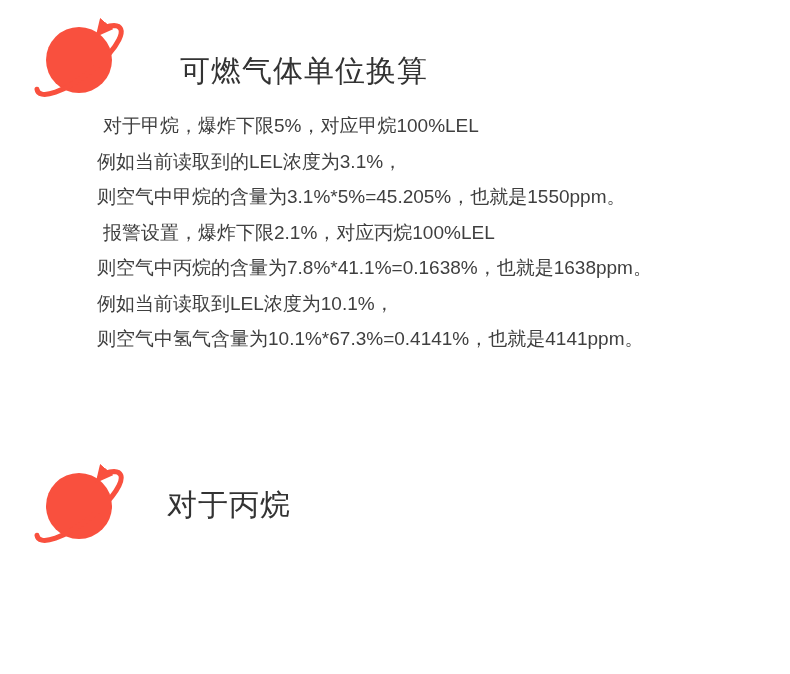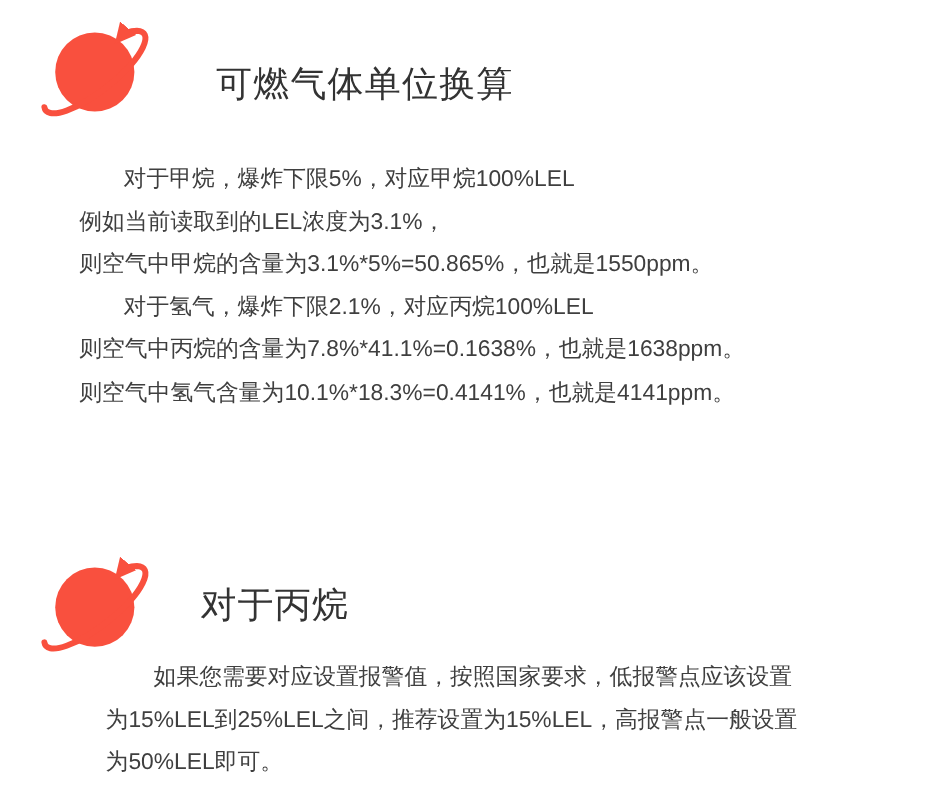--- a/index.html
+++ b/index.html
@@ -34,32 +34,32 @@
     letter-spacing: 1px;
     color: var(--title-color);
     line-height: 1;
     white-space: nowrap;
   }
   #title-1 { left: 180px; top: 56px; }
   #title-2 { left: 167px; top: 490px; }
   .body-lines {
     position: absolute;
     left: 0;
-    top: 132px;
+    top: 108px;
     width: 790px;
   }
   .body-line {
     font-size: 19px;
     color: var(--body-color);
     line-height: 35.5px;
     height: 35.5px;
     white-space: nowrap;
   }
   .body-line.ind0 { padding-left: 103px; }
-  .body-line.ind1 { padding-left: 66px; }
+  .body-line.ind1 { padding-left: 97px; }
   .alarm-paragraph {
     position: absolute;
     left: 88px;
     top: 547px;
     width: 578px;
     font-size: 19px;
     color: var(--body-color);
     line-height: 35.5px;
     text-indent: 40px;
   }
@@ -79,35 +79,35 @@
       <circle cx="48" cy="46" r="33" class="accent-fill"></circle>
       <path d="M6 75.3 A52 16 -38 1 0 83.1 11.6 q -9 0 -14 6" fill="none" stroke-width="5" stroke-linecap="round" class="accent-stroke" marker-end="url(#ah1)"></path>
     </svg>
   </div>
 
   <h1 class="section-title" id="title-1">可燃气体单位换算</h1>
 
   <div class="body-lines">
     <div class="body-line ind0">对于甲烷，爆炸下限5%，对应甲烷100%LEL</div>
     <div class="body-line ind1">例如当前读取到的LEL浓度为3.1%，</div>
-    <div class="body-line ind1">则空气中甲烷的含量为3.1%*5%=50.865%，也就是1550ppm。</div>
-    <div class="body-line ind0">对于氢气，爆炸下限2.1%，对应丙烷100%LEL</div>
+    <div class="body-line ind1">则空气中甲烷的含量为3.1%*5%=45.205%，也就是1550ppm。</div>
+    <div class="body-line ind0">报警设置，爆炸下限2.1%，对应丙烷100%LEL</div>
     <div class="body-line ind1">则空气中丙烷的含量为7.8%*41.1%=0.1638%，也就是1638ppm。</div>
-    <div class="body-line ind1">则空气中氢气含量为10.1%*18.3%=0.4141%，也就是4141ppm。</div>
+    <div class="body-line ind1">例如当前读取到LEL浓度为10.1%，</div>
+    <div class="body-line ind1">则空气中氢气含量为10.1%*67.3%=0.4141%，也就是4141ppm。</div>
   </div>
 
   <div class="orbit-icon" id="icon-2">
     <svg width="100" height="92" viewBox="0 0 100 92">
       <defs>
         <marker id="ah2" viewBox="0 0 10 10" refX="6" refY="5" markerWidth="3.5" markerHeight="3.5" orient="auto">
           <path d="M0 0 L10 5 L0 10 Z" class="accent-fill"></path>
         </marker>
       </defs>
       <circle cx="48" cy="46" r="33" class="accent-fill"></circle>
       <path d="M6 75.3 A52 16 -38 1 0 83.1 11.6 q -9 0 -14 6" fill="none" stroke-width="5" stroke-linecap="round" class="accent-stroke" marker-end="url(#ah2)"></path>
     </svg>
   </div>
 
   <h2 class="section-title" id="title-2">对于丙烷</h2>
 
-  <p class="alarm-paragraph">如果您需要对应设置报警值，按照国家要求，低报警点应该设置为15%LEL到25%LEL之间，推荐设置为15%LEL，高报警点一般设置为50%LEL即可。</p>
 
 </div>
 
 </body></html>

